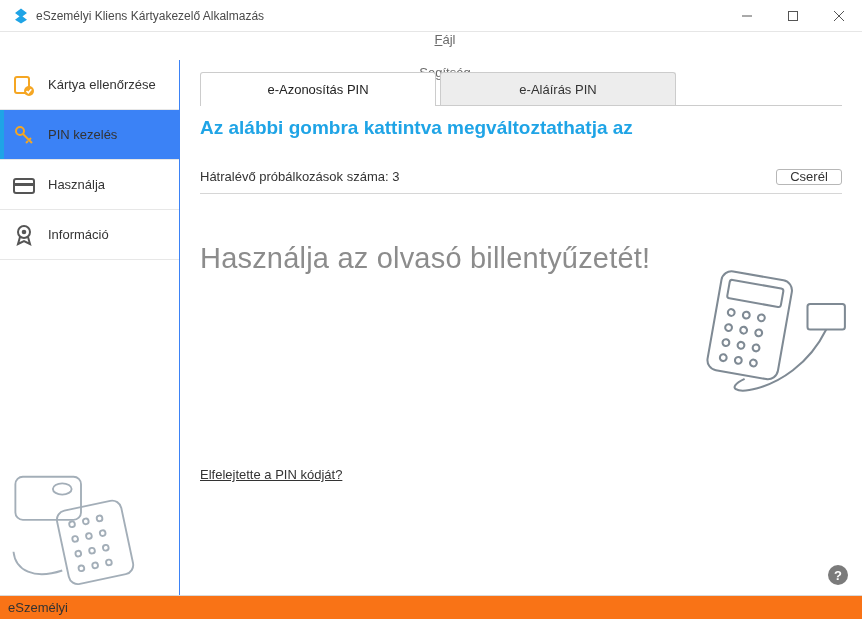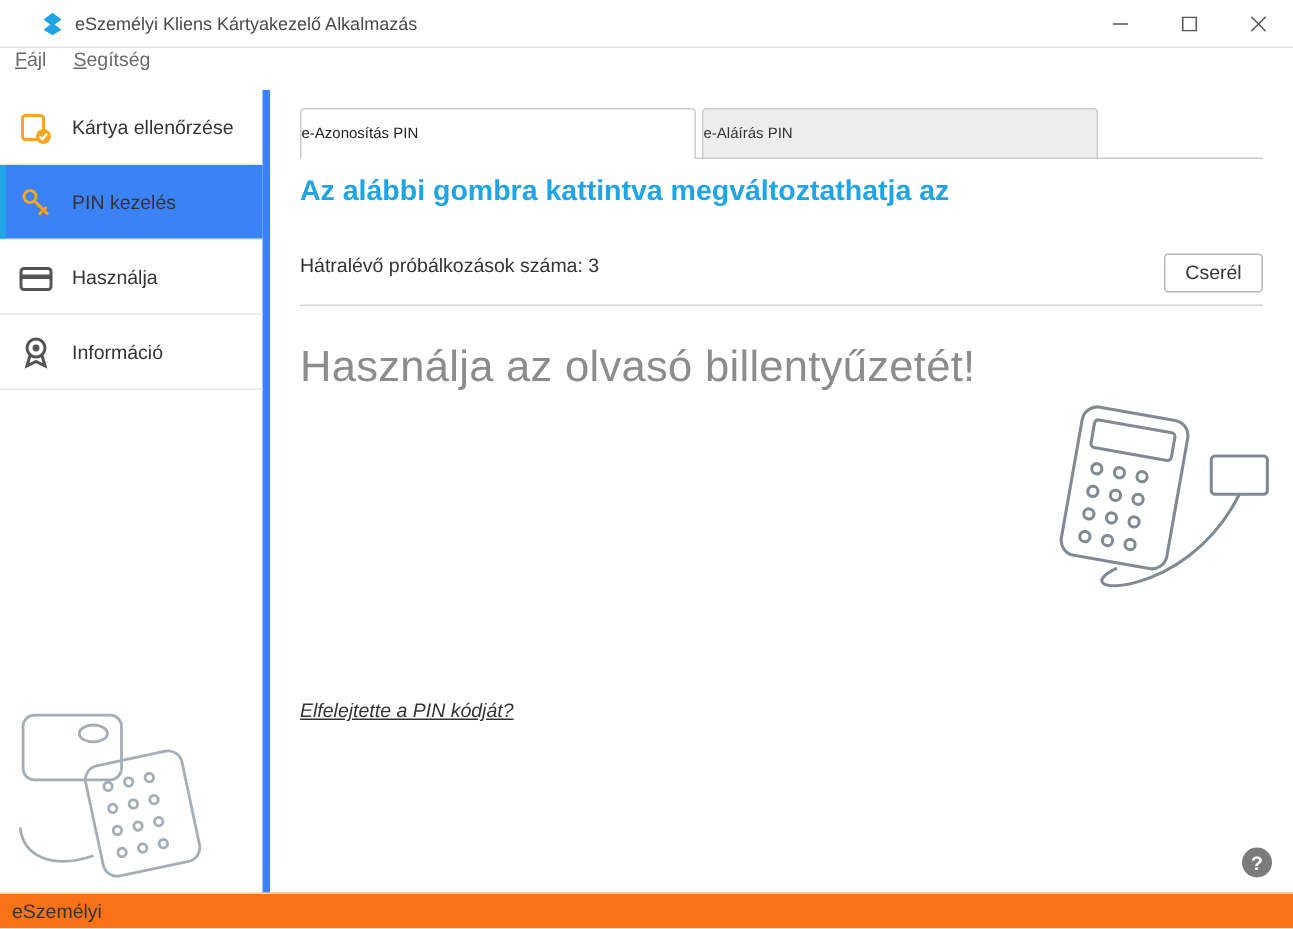--- a/index.html
+++ b/index.html
@@ -1,59 +1,59 @@
 <!DOCTYPE html>
 <html><head>
 <meta charset="utf-8">
 <style>
 * { margin: 0; padding: 0; box-sizing: border-box; font-family: "Segoe UI", Tahoma, sans-serif; }
 html, body { width: 862px; height: 619px; overflow: hidden; background: #fff; }
 
-.titlebar { height: 32px; display: flex; align-items: center; padding-left: 26px; border-bottom: 1px solid #e6e6e6; }
+.titlebar { height: 32px; display: flex; align-items: center; padding-left: 12px; border-bottom: 1px solid #e6e6e6; }
 .titlebar .app-icon { width: 18px; height: 18px; margin-right: 6px; }
 .titlebar .title { font-size: 12px; color: #4a4a4a; flex: 1; }
 .winbtn { width: 46px; height: 32px; display: flex; align-items: center; justify-content: center; color: #555; }
 .winbtn svg { width: 10px; height: 10px; }
 
-.menubar { height: 28px; display: flex; align-items: flex-start; padding-left: 10px; gap: 18px; font-size: 13px; color: #6a6a6a; }
+.menubar { height: 28px; display: flex; align-items: center; padding-left: 28px; gap: 18px; font-size: 13px; color: #6a6a6a; flex-direction: column; }
 .menubar .menu-item { cursor: default; }
 .menubar .menu-item .ul { text-decoration: underline; }
 
 .body { display: flex; height: calc(619px - 32px - 28px - 24px); }
 
-.sidebar { width: 180px; background: #fff; border-right: 5px solid #3b82f6; display: flex; flex-direction: column; position: relative; }
+.sidebar { width: 180px; background: #fff; border-right: 1px solid #3b82f6; display: flex; flex-direction: column; position: relative; }
 .side-item { display: flex; align-items: center; height: 50px; padding-left: 12px; gap: 12px; font-size: 13px; color: #333; border-bottom: 1px solid #e7e7e7; cursor: default; position: relative; }
 .side-item.active { background: #3b82f6; }
 .side-item.active::before { content: ""; position: absolute; left: 0; top: 0; bottom: 0; width: 4px; background: #1fa4e6; }
 .side-item .ico { width: 24px; height: 24px; display: flex; align-items: center; justify-content: center; }
 .side-item:first-child .ico svg, .side-item:nth-child(2) .ico svg { color: #f5a623; }
 .side-item .ico svg { color: #555; }
 .sidebar-art { position: absolute; left: 6px; bottom: 6px; width: 150px; opacity: .9; }
 
 .main { flex: 1; padding: 12px 20px 12px 20px; position: relative; display: flex; flex-direction: column; }
 
 .tabs { display: flex; gap: 4px; }
-.tab { width: 264px; height: 34px; display: flex; align-items: center; justify-content: flex-start; font-size: 10px; color: #333; border: 1px solid #ccc; border-bottom: none; background: #ededed; border-radius: 3px 3px 0 0; cursor: default; }
+.tab { width: 236px; height: 34px; display: flex; align-items: center; justify-content: center; font-size: 13px; color: #333; border: 1px solid #ccc; border-bottom: none; background: #ededed; border-radius: 3px 3px 0 0; cursor: default; }
 .tab.active { background: #fff; font-weight: 400; color: #222; position: relative; }
 .tab.active::after { content: ""; position: absolute; left: 0; right: 0; bottom: -1px; height: 2px; background: #fff; }
 .tabline { height: 1px; background: #ccc; margin-top: -1px; }
 
 .heading { color: #1fa4e6; font-size: 19px; font-weight: 600; margin-top: 9px; line-height: 1.35; }
 
 .attempts-row { display: flex; justify-content: space-between; margin-top: 28px; }
 .attempts { font-size: 13px; color: #333; }
-.cserel-btn { width: 66px; height: 26px; border: 1px solid #b7b7b7; background: #fff; border-radius: 3px; font-size: 13px; color: #333; display: flex; align-items: center; justify-content: center; cursor: default; }
+.cserel-btn { width: 66px; height: 16px; border: 1px solid #b7b7b7; background: #fff; border-radius: 3px; font-size: 13px; color: #333; display: flex; align-items: center; justify-content: center; cursor: default; }
 .divider { height: 1px; background: #d6d6d6; margin-top: 8px; }
 
-.center-msg { color: #8c8c8c; font-size: 29px; font-weight: 400; margin-top: 25px; letter-spacing: .2px; }
+.center-msg { color: #8c8c8c; font-size: 29px; font-weight: 400; margin-top: 48px; letter-spacing: .2px; }
 
 .reader-art { position: absolute; right: 12px; top: 210px; width: 170px; }
 
 .forgot { margin-top: auto; margin-bottom: 100px; }
-.forgot a { font-size: 13px; color: #333; font-style: italic; text-decoration: underline; cursor: default; }
+.forgot a { font-size: 13px; color: #333; text-decoration: underline; cursor: default; }
 
 .help-badge { position: absolute; right: 14px; bottom: 10px; width: 20px; height: 20px; border-radius: 50%; background: #7b7b7b; color: #fff; font-size: 13px; font-weight: 700; display: flex; align-items: center; justify-content: center; cursor: default; }
 
 .statusbar { height: 24px; border-top: 1px solid #d9d9d9; display: flex; align-items: center; padding-left: 8px; font-size: 13px; color: #333; background: #f97316; }
 </style>
 </head>
 <body>
 
 <div class="titlebar">
   <span class="app-icon">

